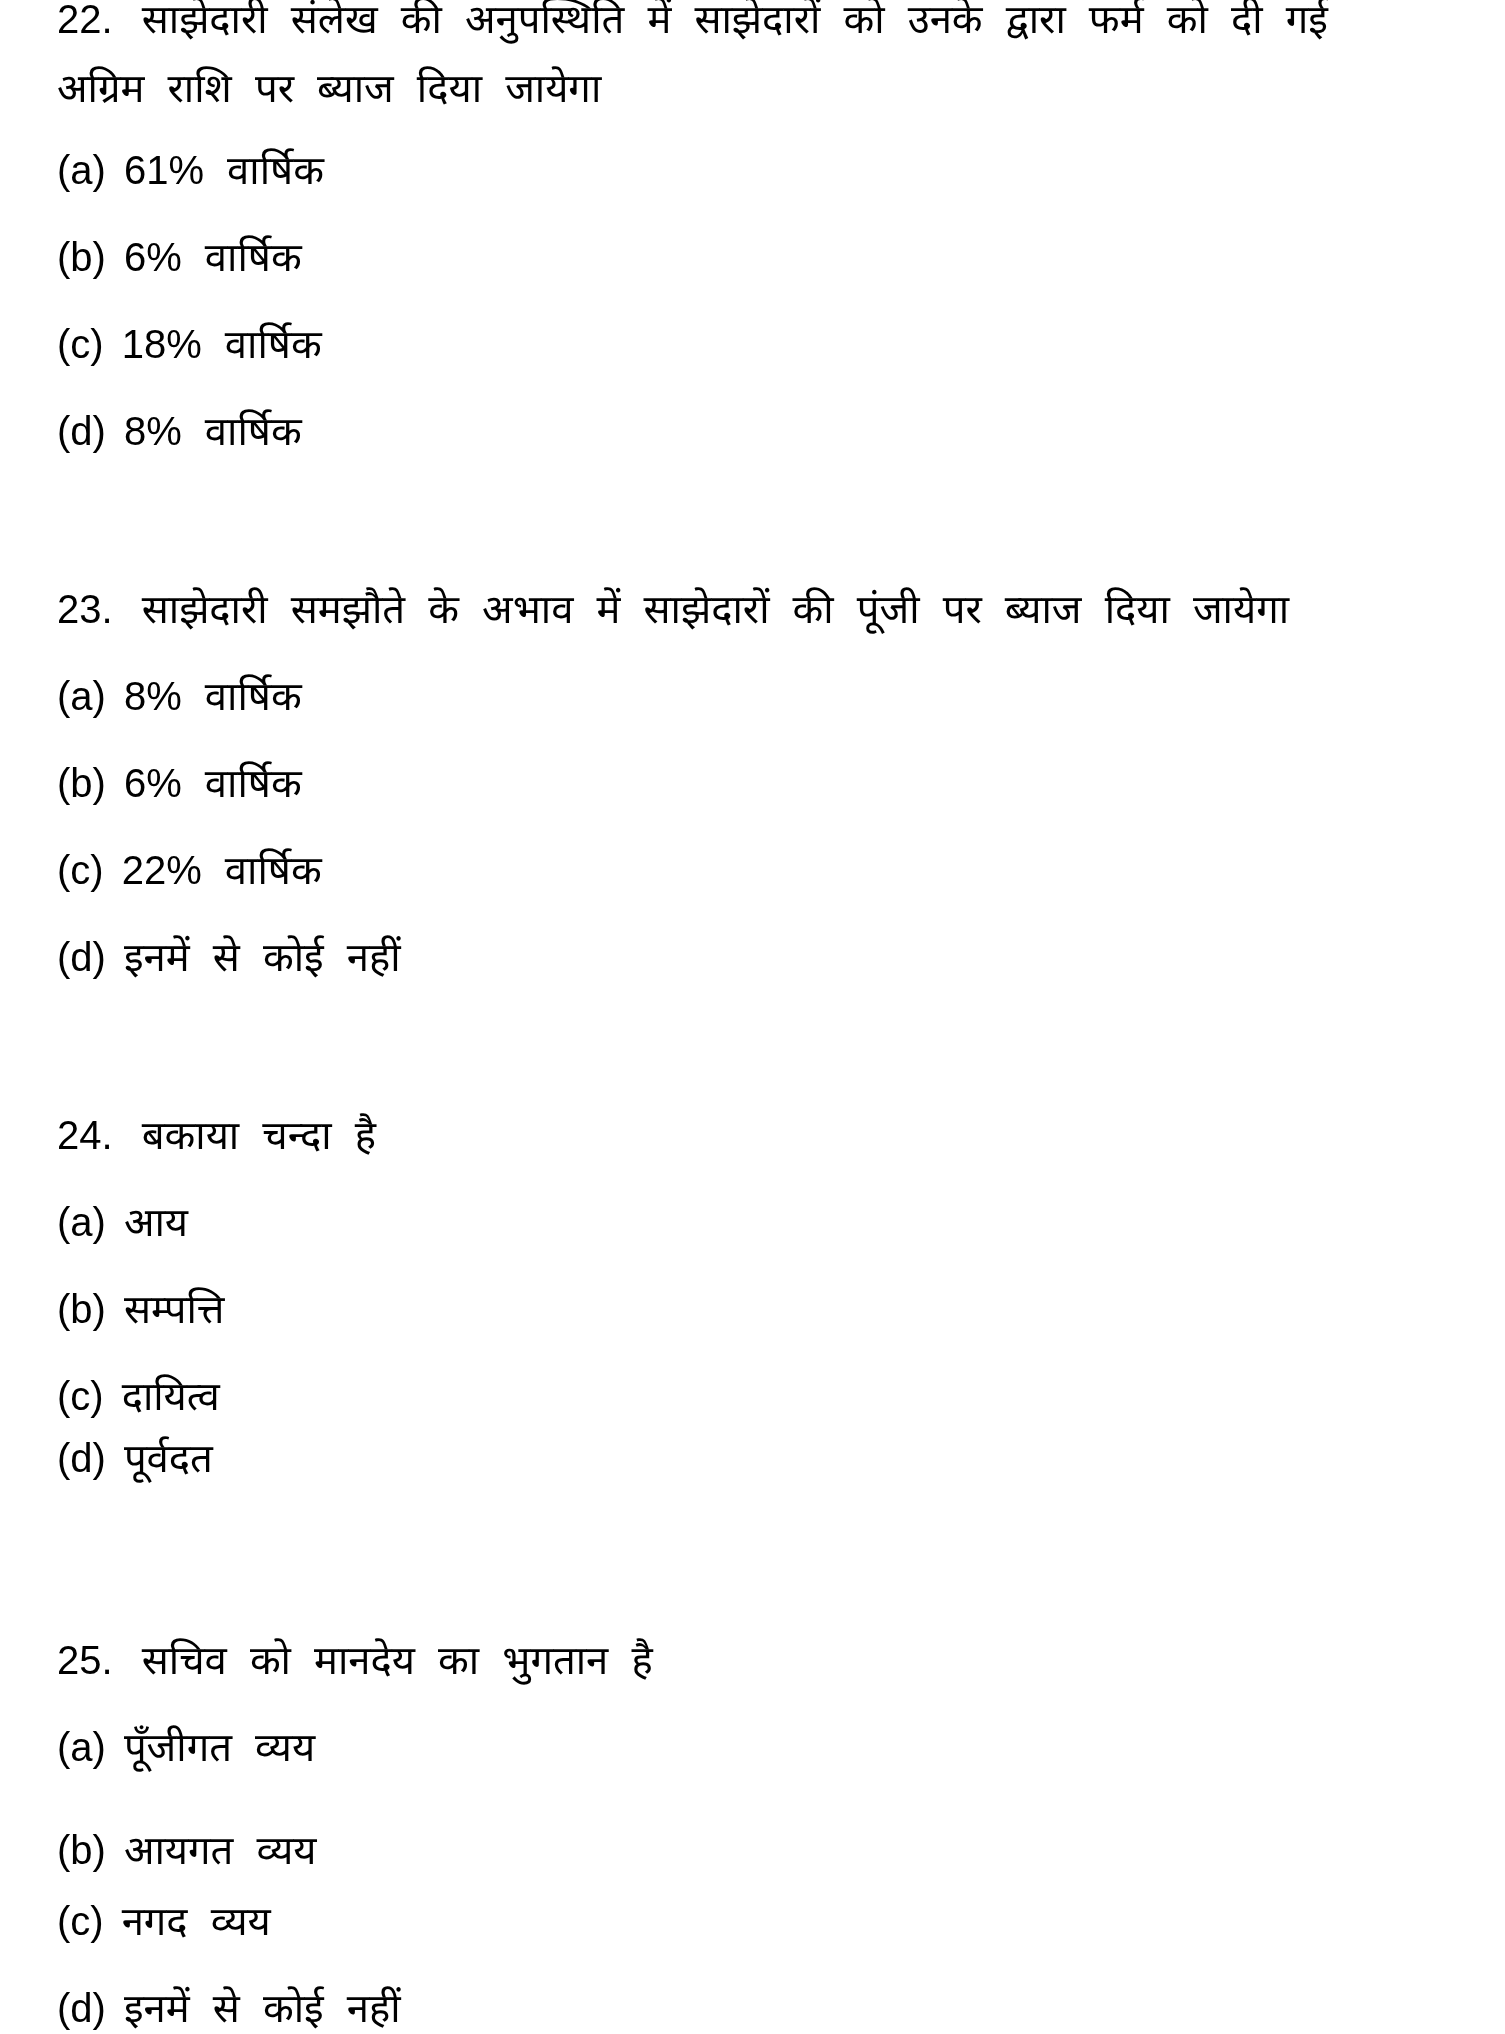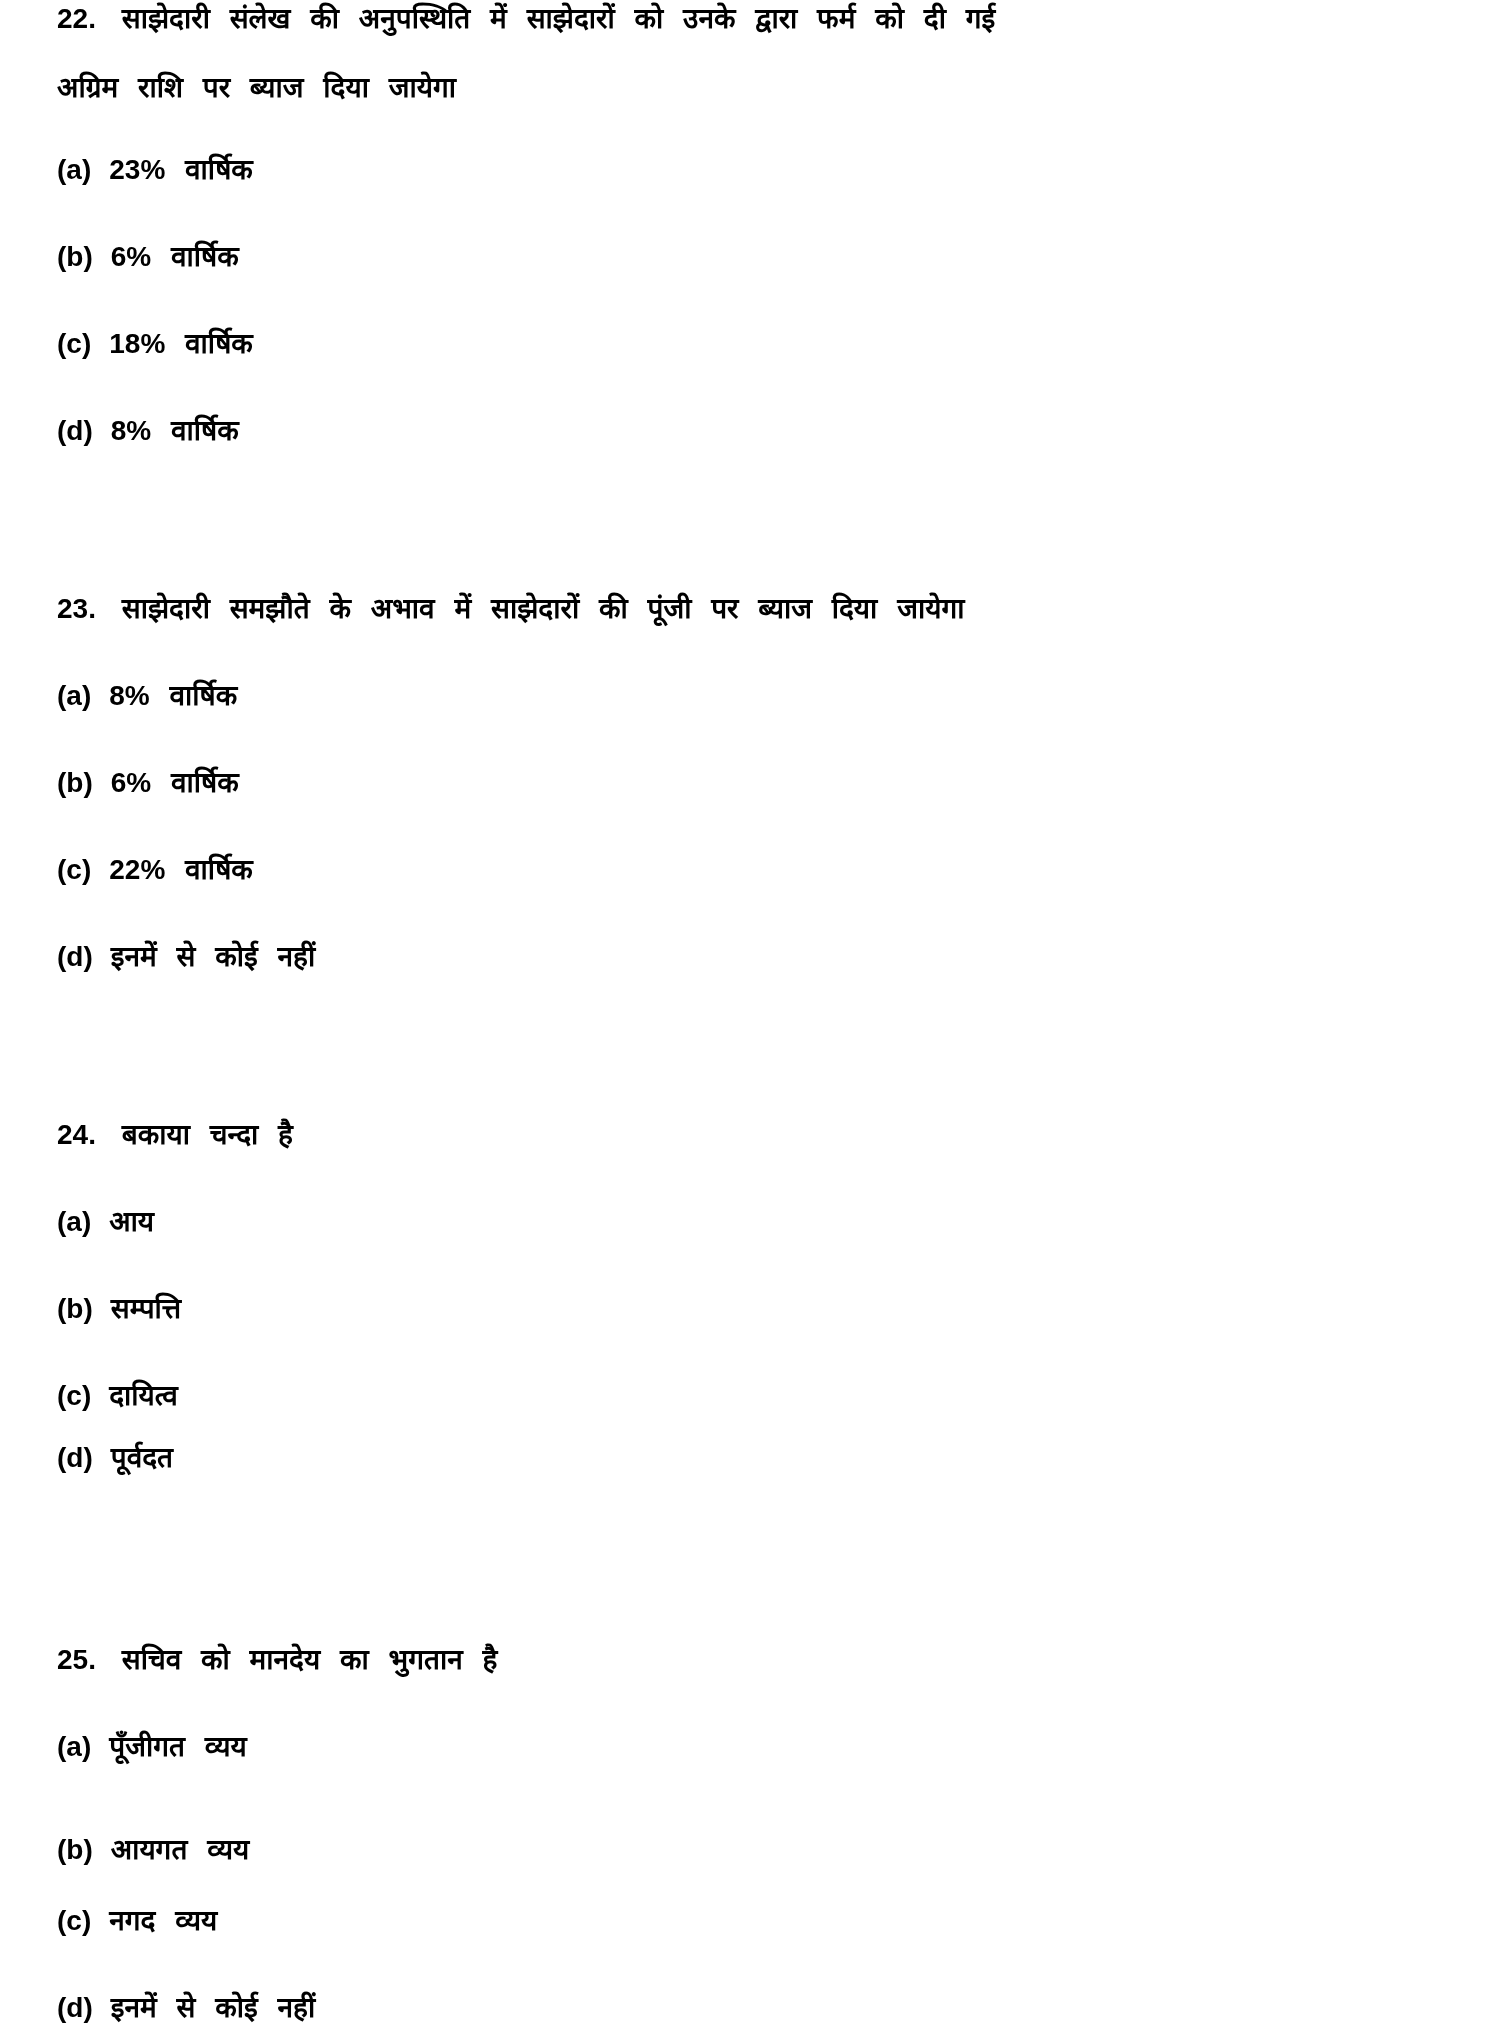--- a/index.html
+++ b/index.html
@@ -11,46 +11,45 @@
     width: 1505px;
     height: 2034px;
     position: relative;
     overflow: hidden;
     font-family: "Liberation Sans", sans-serif;
     color: #000000;
   }
   .line {
     position: absolute;
     left: 57px;
-    font-size: 28px;
+    font-size: 40px;
     line-height: 40px;
     height: 40px;
     white-space: nowrap;
     word-spacing: 12px;
-    font-weight: bold;
   }
   .opt-label {
     margin-right: 18px;
   }
   .q-num {
     margin-right: 6px;
   }
 </style>
 </head>
 <body>
 
 <div class="line" style="top:-1px">
   <span class="q-num">22.</span>
   <span>साझेदारी संलेख की अनुपस्थिति में साझेदारों को उनके द्वारा फर्म को दी गई</span>
 </div>
 <div class="line" style="top:68px">
   <span>अग्रिम राशि पर ब्याज दिया जायेगा</span>
 </div>
 <div class="line" style="top:150px">
-  <span class="opt-label">(a)</span><span>23% वार्षिक</span>
+  <span class="opt-label">(a)</span><span>61% वार्षिक</span>
 </div>
 <div class="line" style="top:237px">
   <span class="opt-label">(b)</span><span>6% वार्षिक</span>
 </div>
 <div class="line" style="top:324px">
   <span class="opt-label">(c)</span><span>18% वार्षिक</span>
 </div>
 <div class="line" style="top:411px">
   <span class="opt-label">(d)</span><span>8% वार्षिक</span>
 </div>

